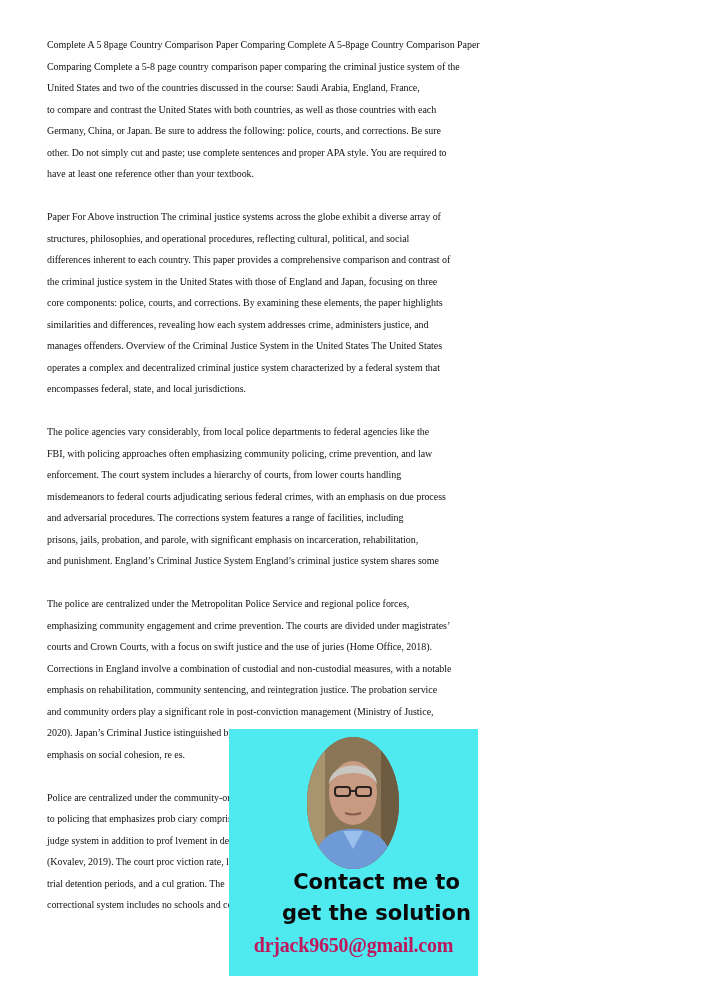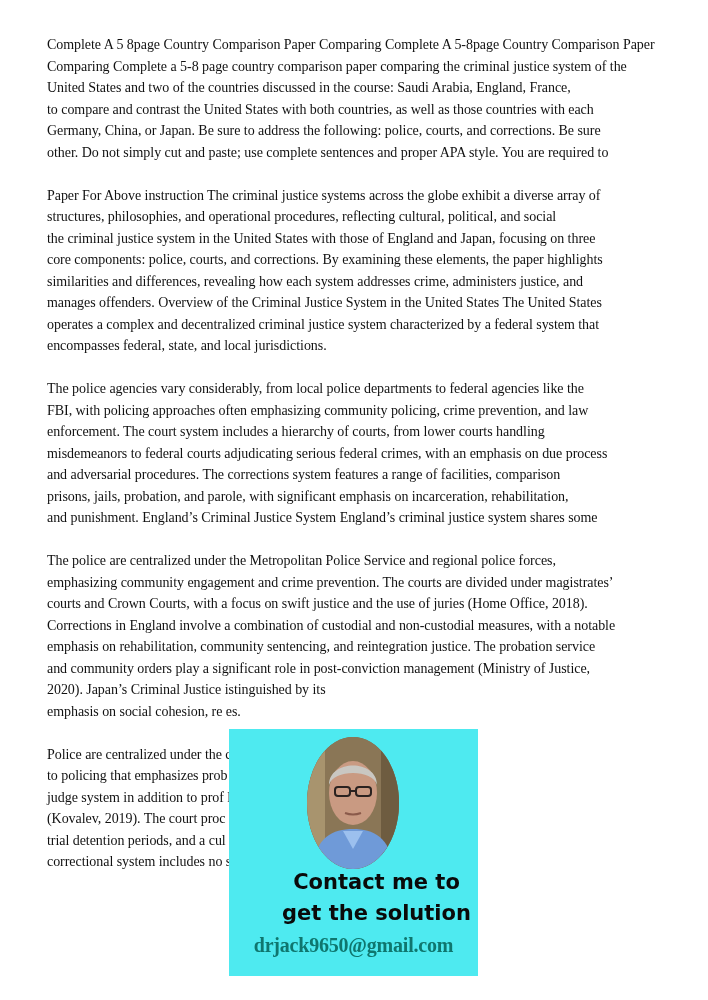--- a/index.html
+++ b/index.html
@@ -20,21 +20,21 @@
       left: 47px;
       top: 34px;
       width: 650px;
     }
     .para {
       margin: 0 0 21.5px 0;
     }
     .line {
       display: block;
       white-space: nowrap;
-      font-size: 14px;
+      font-size: 10px;
       line-height: 21.5px;
       height: 21.5px;
       letter-spacing: -0.05px;
     }
     .ad-overlay {
       position: absolute;
       left: 229px;
       top: 729px;
       width: 249px;
       height: 247px;
@@ -68,54 +68,56 @@
     .ad-email {
       position: absolute;
       left: 0;
       top: 203px;
       width: 249px;
       text-align: center;
       font-family: "Liberation Serif", "DejaVu Serif", serif;
       font-weight: bold;
       font-size: 20px;
       line-height: 26px;
-      color: #0f766e;
+      color: #be185d;
       letter-spacing: -0.2px;
     }
   </style>
 </head>
 <body>
 
 <div class="page">
   <div class="para">
     <span class="line">Complete A 5 8page Country Comparison Paper Comparing Complete A 5-8page Country Comparison Paper</span>
     <span class="line">Comparing Complete a 5-8 page country comparison paper comparing the criminal justice system of the</span>
     <span class="line">United States and two of the countries discussed in the course: Saudi Arabia, England, France,</span>
     <span class="line">to compare and contrast the United States with both countries, as well as those countries with each</span>
     <span class="line">Germany, China, or Japan. Be sure to address the following: police, courts, and corrections. Be sure</span>
     <span class="line">other. Do not simply cut and paste; use complete sentences and proper APA style. You are required to</span>
+    <span class="line">have at least one reference other than your textbook.</span>
   </div>
 
   <div class="para">
     <span class="line">Paper For Above instruction The criminal justice systems across the globe exhibit a diverse array of</span>
     <span class="line">structures, philosophies, and operational procedures, reflecting cultural, political, and social</span>
+    <span class="line">differences inherent to each country. This paper provides a comprehensive comparison and contrast of</span>
     <span class="line">the criminal justice system in the United States with those of England and Japan, focusing on three</span>
     <span class="line">core components: police, courts, and corrections. By examining these elements, the paper highlights</span>
     <span class="line">similarities and differences, revealing how each system addresses crime, administers justice, and</span>
     <span class="line">manages offenders. Overview of the Criminal Justice System in the United States The United States</span>
     <span class="line">operates a complex and decentralized criminal justice system characterized by a federal system that</span>
     <span class="line">encompasses federal, state, and local jurisdictions.</span>
   </div>
 
   <div class="para">
     <span class="line">The police agencies vary considerably, from local police departments to federal agencies like the</span>
     <span class="line">FBI, with policing approaches often emphasizing community policing, crime prevention, and law</span>
     <span class="line">enforcement. The court system includes a hierarchy of courts, from lower courts handling</span>
     <span class="line">misdemeanors to federal courts adjudicating serious federal crimes, with an emphasis on due process</span>
-    <span class="line">and adversarial procedures. The corrections system features a range of facilities, comparison</span>
+    <span class="line">and adversarial procedures. The corrections system features a range of facilities, including</span>
     <span class="line">prisons, jails, probation, and parole, with significant emphasis on incarceration, rehabilitation,</span>
     <span class="line">and punishment. England’s Criminal Justice System England’s criminal justice system shares some</span>
   </div>
 
   <div class="para">
     <span class="line">The police are centralized under the Metropolitan Police Service and regional police forces,</span>
     <span class="line">emphasizing community engagement and crime prevention. The courts are divided under magistrates’</span>
     <span class="line">courts and Crown Courts, with a focus on swift justice and the use of juries (Home Office, 2018).</span>
     <span class="line">Corrections in England involve a combination of custodial and non-custodial measures, with a notable</span>
     <span class="line">emphasis on rehabilitation, community sentencing, and reintegration justice. The probation service</span>

